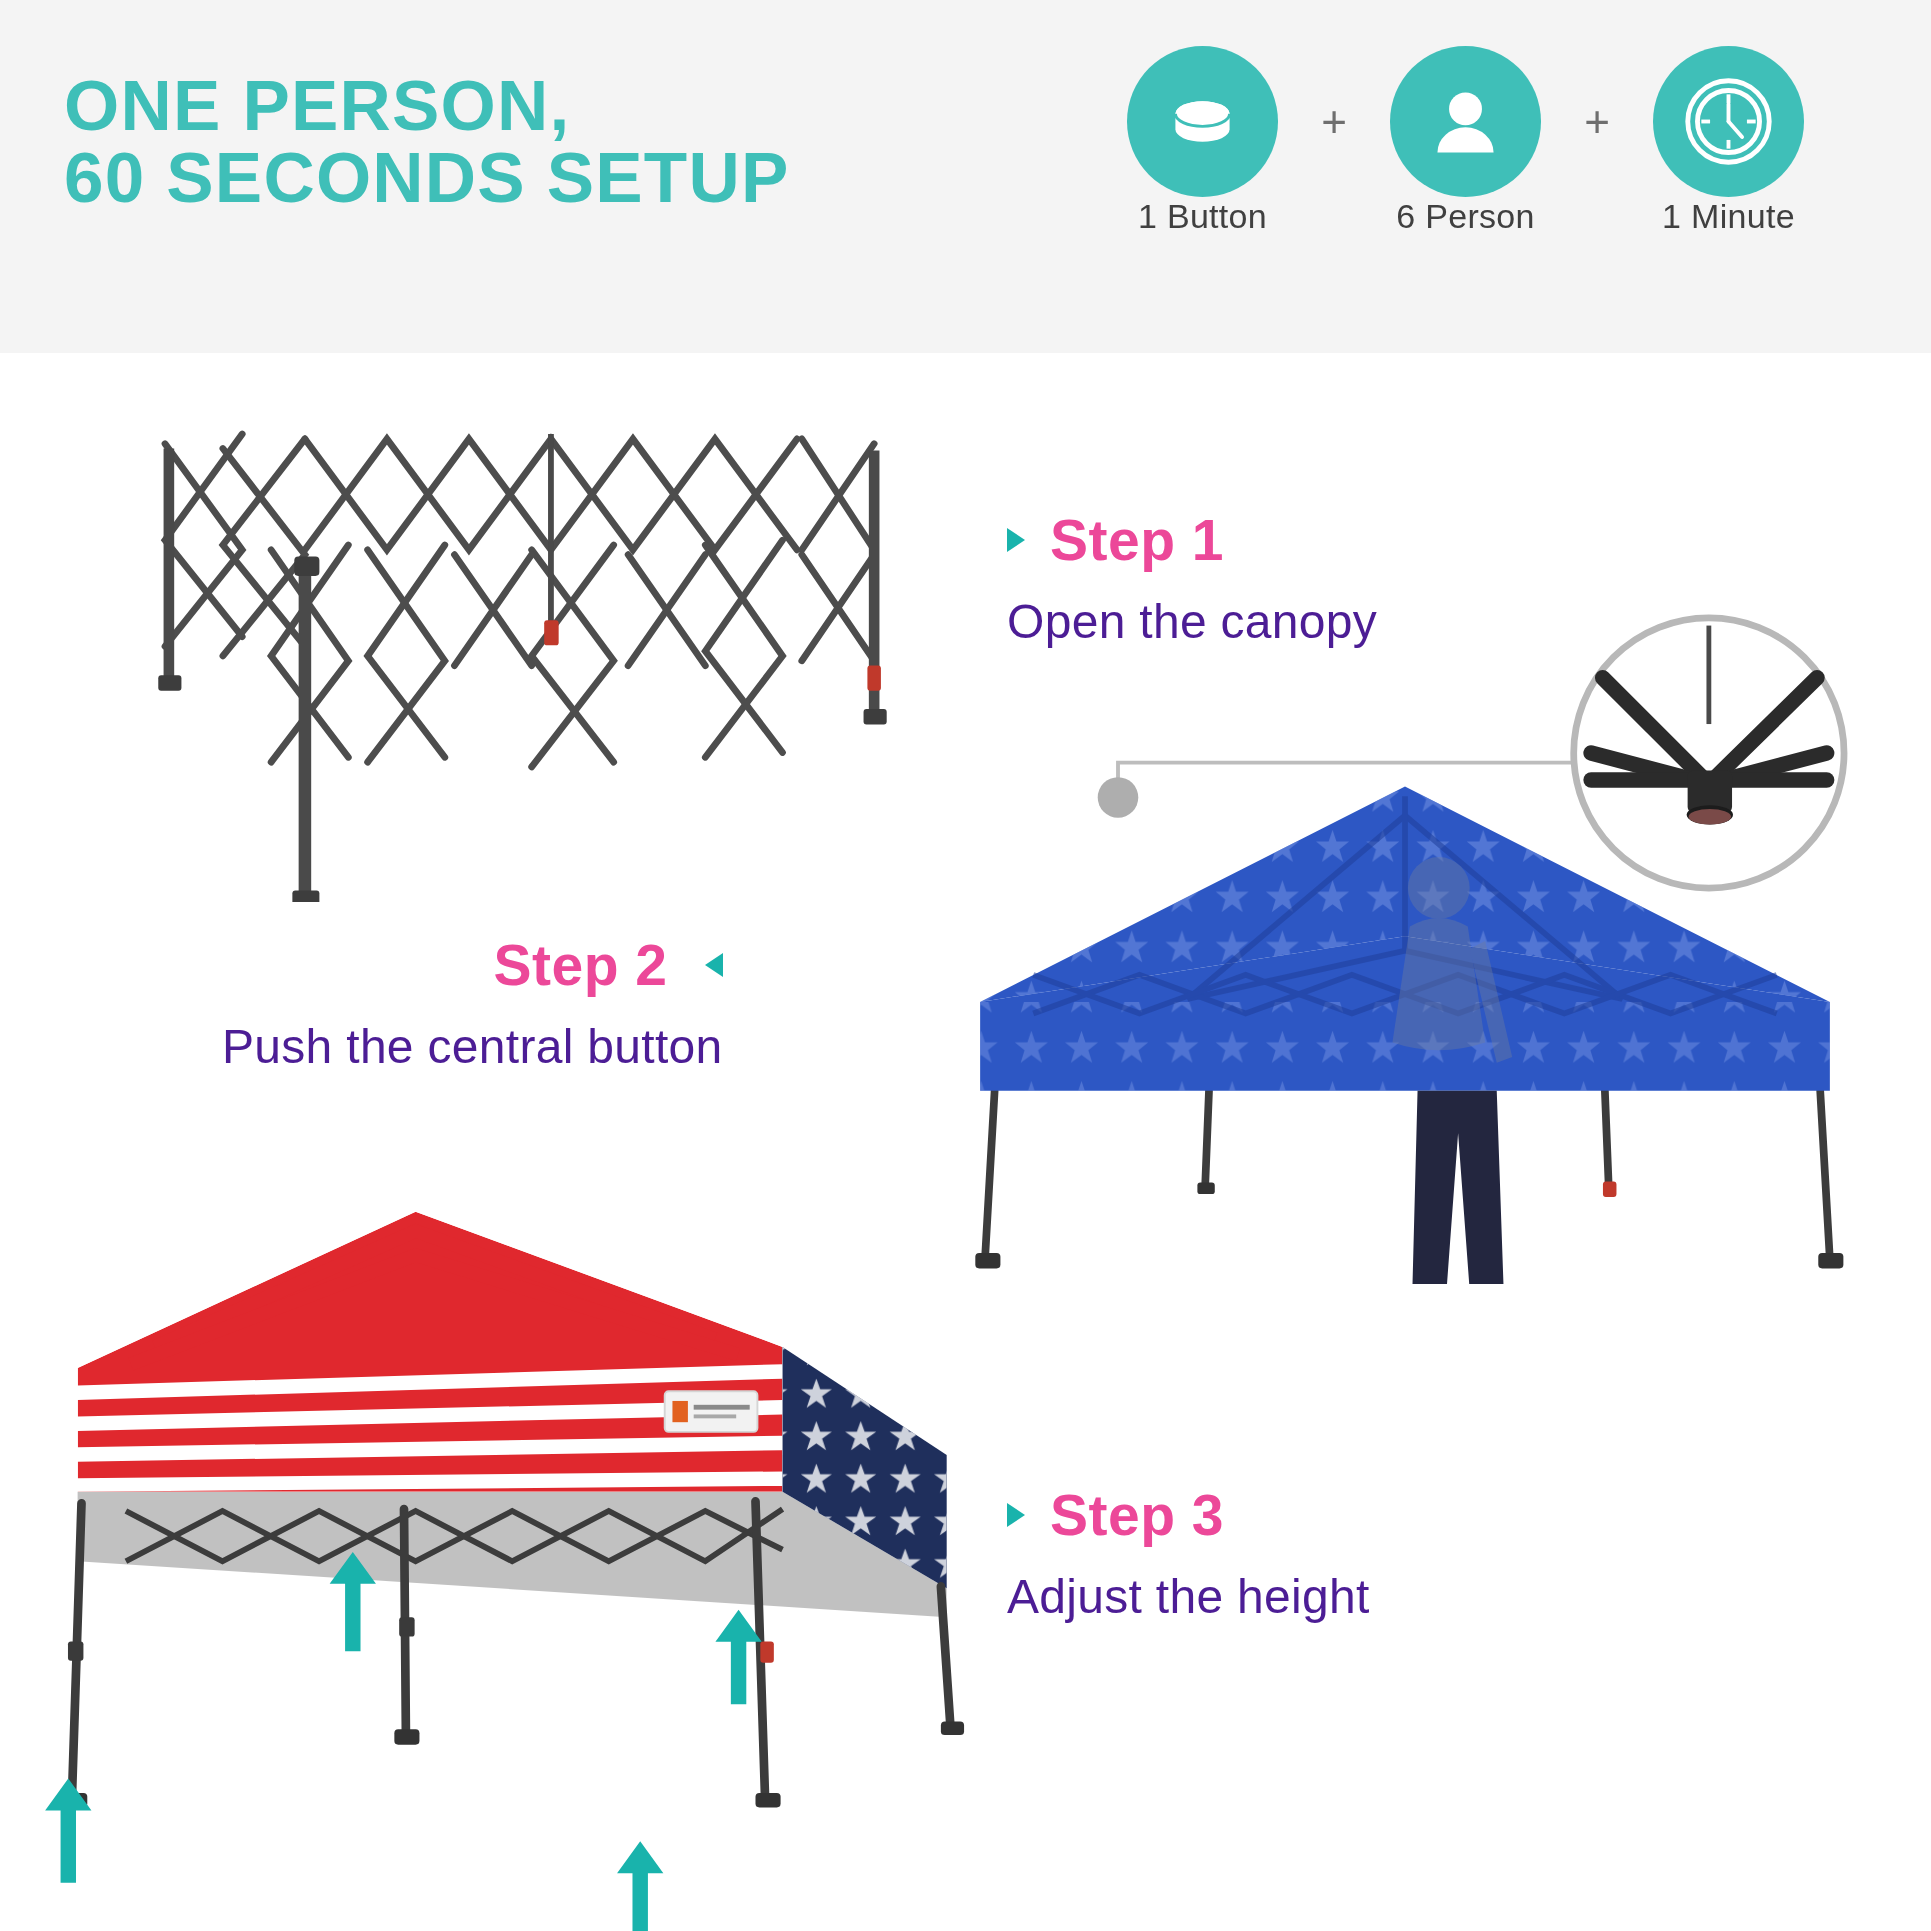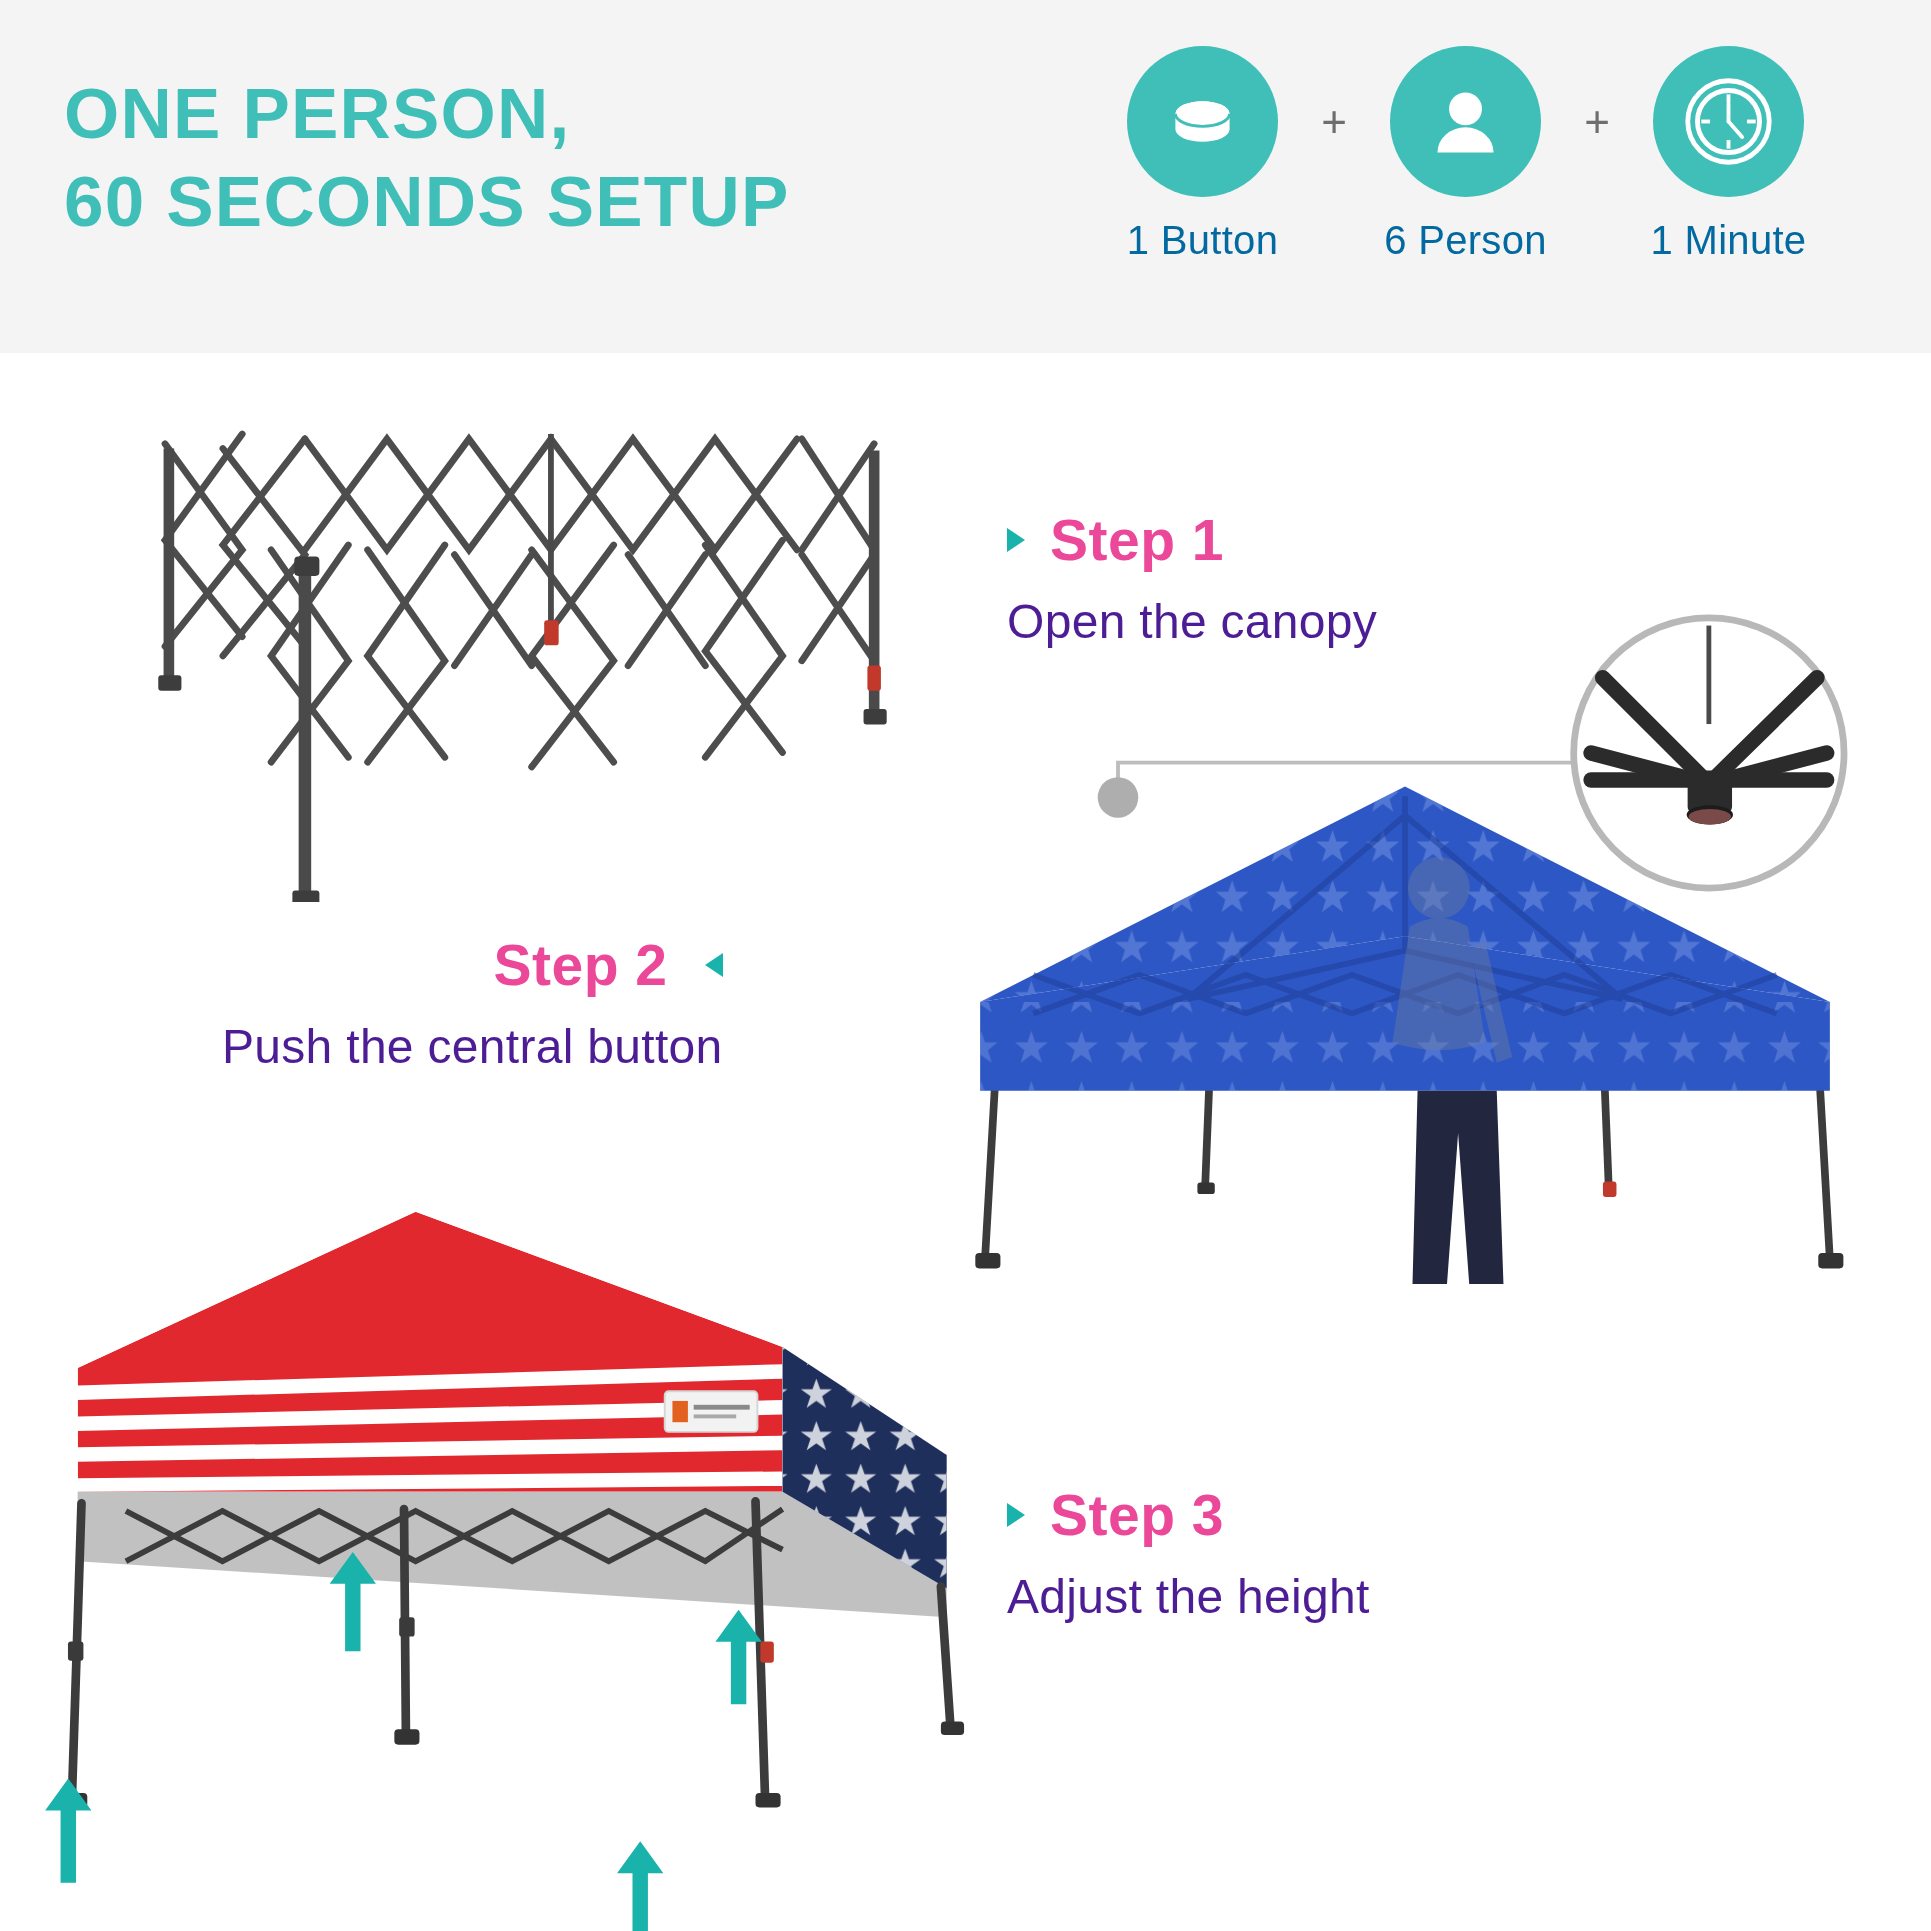--- a/index.html
+++ b/index.html
@@ -15,37 +15,36 @@
   
   .header-band{
     position:absolute;left:0;top:0;width:1931px;height:353px;
     background:#f4f4f4;
   }
   .headline{
     position:absolute;left:64px;top:70px;
     color:#3fbfb8;
     font-weight:bold;
     font-size:71px;
-    line-height:88px;
+    line-height:72px;
     letter-spacing:1.2px;
     white-space:pre-line;
   }
   .icon-row{
     position:absolute;left:1101px;top:46px;
     display:flex;align-items:flex-start;
   }
   .icon-cell{width:203px;display:flex;flex-direction:column;align-items:center;}
   .icon-circle{
     width:151px;height:151px;border-radius:50%;
     background:#3fbfb8;
     display:flex;align-items:center;justify-content:center;
   }
   .icon-label{
-    margin-top:21px;
-    font-size:40px;color:#0369a1;
+    font-size:34px;color:#404040;
     letter-spacing:0.3px;white-space:nowrap;
   }
   .plus{
     width:60px;color:#6e6e6e;font-size:44px;line-height:151px;
     text-align:center;font-weight:300;
   }
 
   
   .step-block{position:absolute;}
   .step-head{display:flex;align-items:center;}

